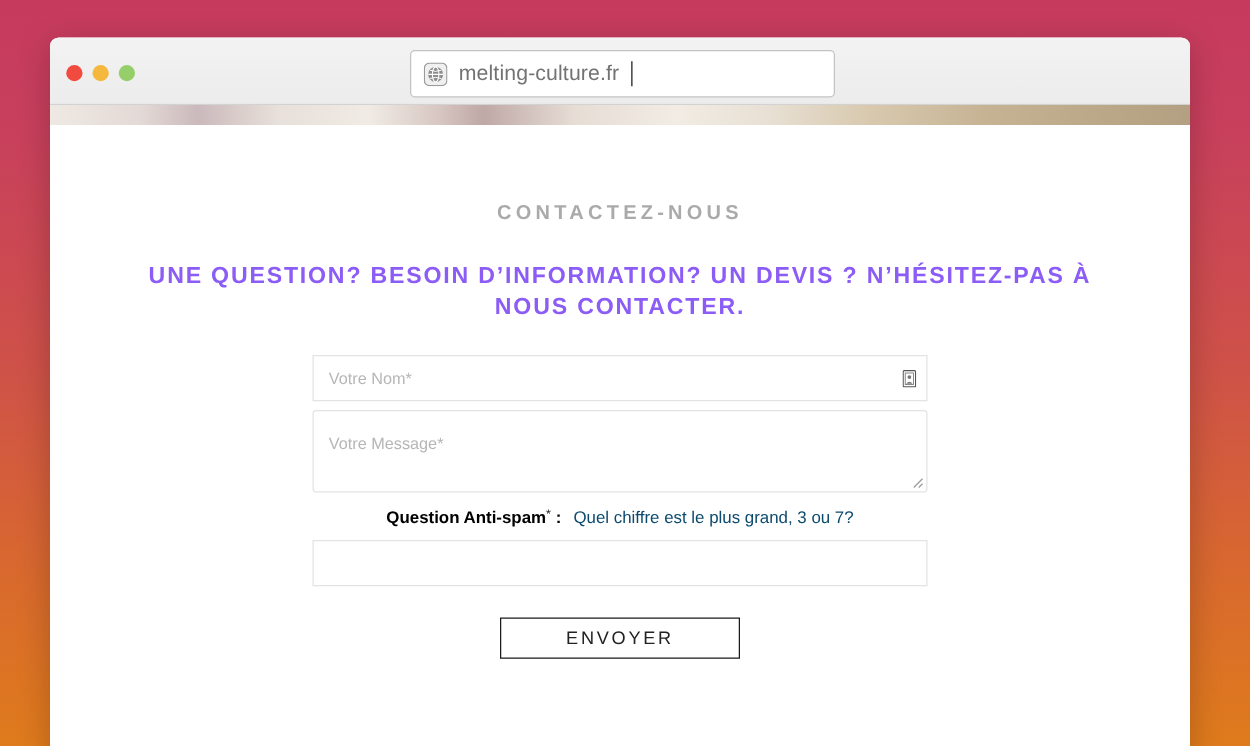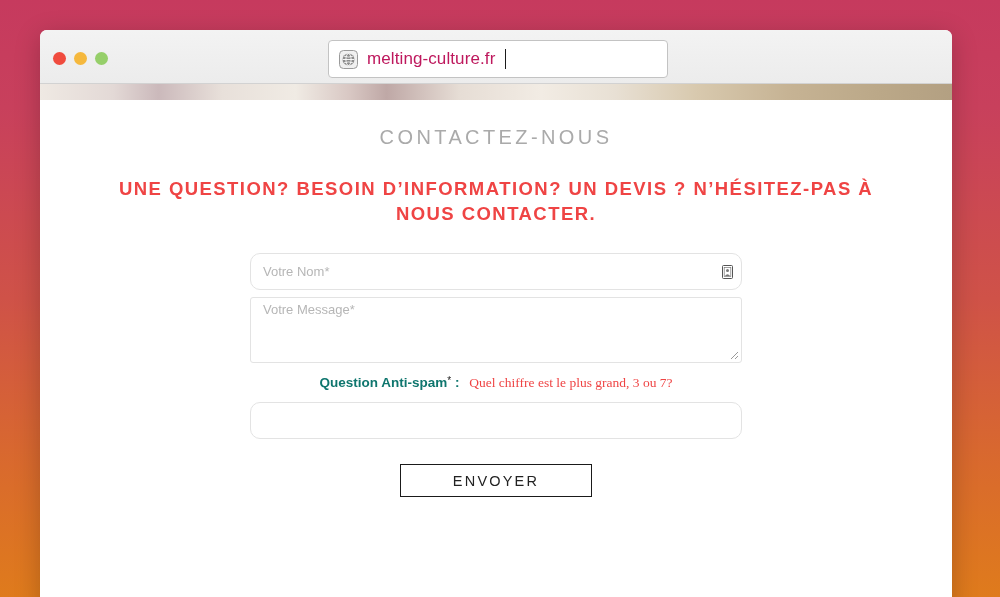--- a/index.html
+++ b/index.html
@@ -63,21 +63,21 @@
     border: 1px solid #c3c3c3;
     border-radius: 4px;
     display: flex;
     align-items: center;
     padding: 0 10px;
     gap: 9px;
   }
   .globe-icon { flex: 0 0 auto; display: block; line-height: 0; }
   .url-text {
     font-size: 17px;
-    color: #be185d;
+    color: #737373;
     letter-spacing: 0.1px;
     white-space: nowrap;
   }
   .caret {
     width: 1px;
     height: 20px;
     background: #1b1b1b;
     margin-left: 1px;
     display: inline-block;
     vertical-align: middle;
@@ -103,51 +103,52 @@
     filter: blur(0.4px);
   }
 
   .content {
     padding-top: 26px;
   }
 
   .title {
     text-align: center;
     color: #aaaaaa;
-    font-size: 20px;
-    font-weight: 400;
+    font-size: 16px;
+    font-weight: 700;
     letter-spacing: 3.4px;
     text-transform: uppercase;
+    margin-top: 36px;
   }
 
   .subtitle {
     margin: 27px auto 0;
     width: 790px;
     text-align: center;
-    color: #ef4444;
+    color: #8b5cf6;
     font-size: 18.5px;
     font-weight: 700;
     letter-spacing: 1.45px;
     line-height: 25px;
     text-transform: uppercase;
   }
 
   
   .form {
     width: 492px;
     margin: 27px auto 0;
   }
 
   .field-wrap { position: relative; margin-bottom: 7px; }
 
   .field {
     width: 100%;
     height: 37px;
     border: 1px solid #e3e3e3;
-    border-radius: 10px;
+    border-radius: 0;
     background: #ffffff;
     font-family: "Liberation Sans", sans-serif;
     font-size: 13px;
     color: #444;
     padding: 0 12px;
     outline: none;
   }
   .field::placeholder { color: #b6b6b6; }
 
   .autofill-icon {
@@ -160,44 +161,44 @@
 
   .textarea {
     width: 100%;
     height: 66px;
     border: 1px solid #e3e3e3;
     border-radius: 3px;
     background: #ffffff;
     font-family: "Liberation Sans", sans-serif;
     font-size: 13px;
     color: #444;
-    padding: 4px 12px;
+    padding: 18px 12px;
     outline: none;
     resize: none;
     display: block;
   }
   .textarea::placeholder { color: #b6b6b6; }
 
   .resize-grip {
     position: absolute;
     right: 3px;
     bottom: 3px;
     line-height: 0;
     pointer-events: none;
   }
 
   .antispam-row {
     text-align: center;
     margin: 12px 0 11px;
     font-size: 13.5px;
     color: #222;
   }
-  .antispam-label { font-weight: 700; color: #0f766e; }
+  .antispam-label { font-weight: 700; color: #000000; }
   .antispam-star { font-size: 10px; vertical-align: top; }
-  .antispam-question { font-weight: 400; color: #ef4444; margin-left: 6px; font-family: Liberation Serif, serif; }
+  .antispam-question { font-weight: 400; color: #0c4a6e; margin-left: 6px; }
 
   .submit-row { text-align: center; margin-top: 25px; }
   .submit-btn {
     width: 192px;
     height: 33px;
     background: #ffffff;
     border: 1px solid #1a1a1a;
     border-radius: 0;
     font-family: "Liberation Sans", sans-serif;
     font-size: 14.5px;

